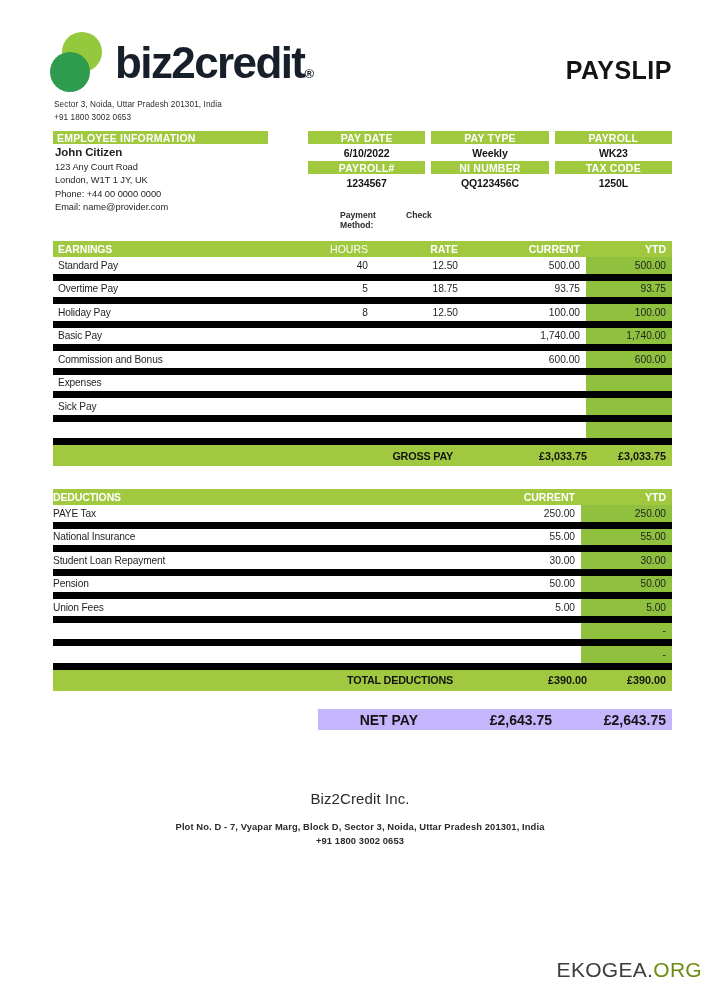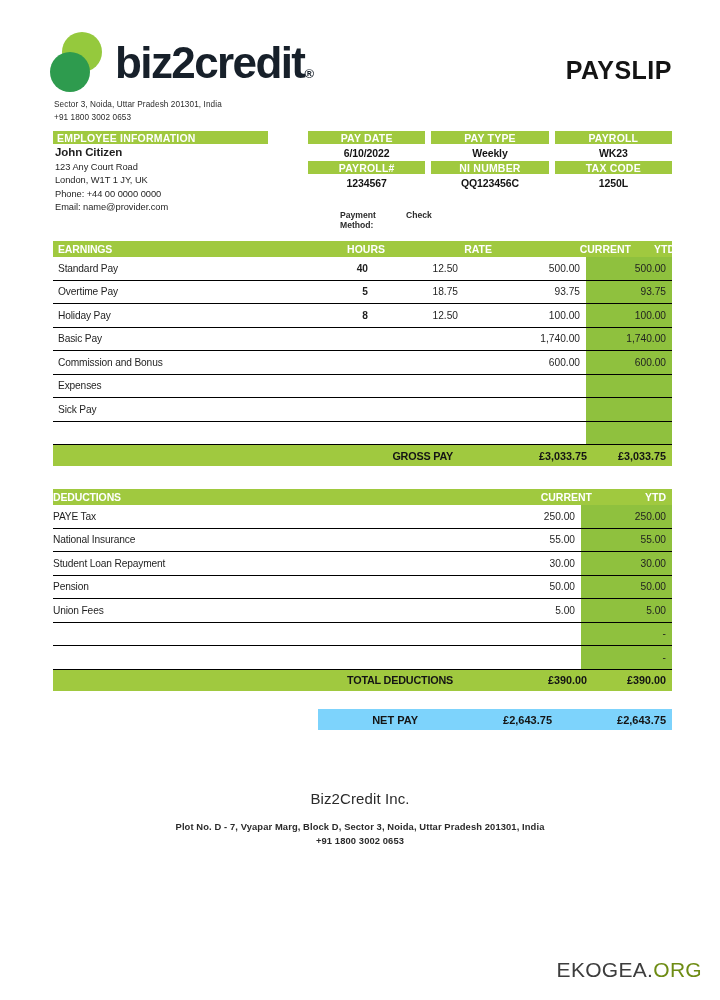--- a/index.html
+++ b/index.html
@@ -188,33 +188,32 @@
     box-sizing: border-box;
     width: 100%;
   }
   .thead {
     height: 16px;
     background: #A0C93F;
     color: #ffffff;
     font-weight: bold;
     font-size: 10.5px;
     align-items: center;
-    gap: 17px;
   }
   .tbody-row {
     height: 23.5px;
     align-items: center;
     font-size: 10.2px;
     color: #1f1f1f;
-    border-bottom: 1px solid #000000;
+    border-bottom: 7px solid #000000;
     background: #ffffff;
   }
   .tbody-row.first { border-top: none; }
   .c-desc   { flex: 0 0 205px; padding-left: 5px; text-align: left; letter-spacing: -0.15px; }
-  .c-hours  { flex: 0 0 105px; text-align: right; font-weight: bold; }
+  .c-hours  { flex: 0 0 105px; text-align: right; font-weight: normal; }
   .c-rate   { flex: 0 0 90px;  text-align: right; }
   .c-cur    { flex: 0 0 122px; text-align: right; padding-right: 6px; }
   .c-ytd    { flex: 1 1 auto;  text-align: right; padding-right: 6px;
               background: #8FC13E; align-self: stretch;
               display: flex; align-items: center; justify-content: flex-end; }
   .thead .c-ytd { background: transparent; }
 
   
   .d-desc { flex: 0 0 400px; text-align: left; letter-spacing: -0.15px; }
   .d-cur  { flex: 0 0 122px; text-align: right; padding-right: 6px; }
@@ -233,24 +232,24 @@
   }
   .tot-label { flex: 0 0 400px; text-align: right; padding-right: 12px; letter-spacing: -0.2px; }
   .tot-cur   { flex: 0 0 122px; text-align: right; padding-right: 6px; }
   .tot-ytd   { flex: 1 1 auto;  text-align: right; padding-right: 6px; }
 
   .netpay {
     position: absolute;
     left: 318px;
     width: 354px;
     height: 21px;
-    background: #7dd3fc;
-    display: flex;
-    align-items: center;
-    font-size: 11px;
+    background: #c4b5fd;
+    display: flex;
+    align-items: center;
+    font-size: 14px;
     font-weight: bold;
     color: #141414;
   }
   .np-label { flex: 0 0 100px; text-align: right; padding-right: 12px; }
   .np-cur   { flex: 0 0 122px; text-align: right; padding-right: 6px; }
   .np-ytd   { flex: 1 1 auto;  text-align: right; padding-right: 6px; }
 
   
   .footer {
     position: absolute;

